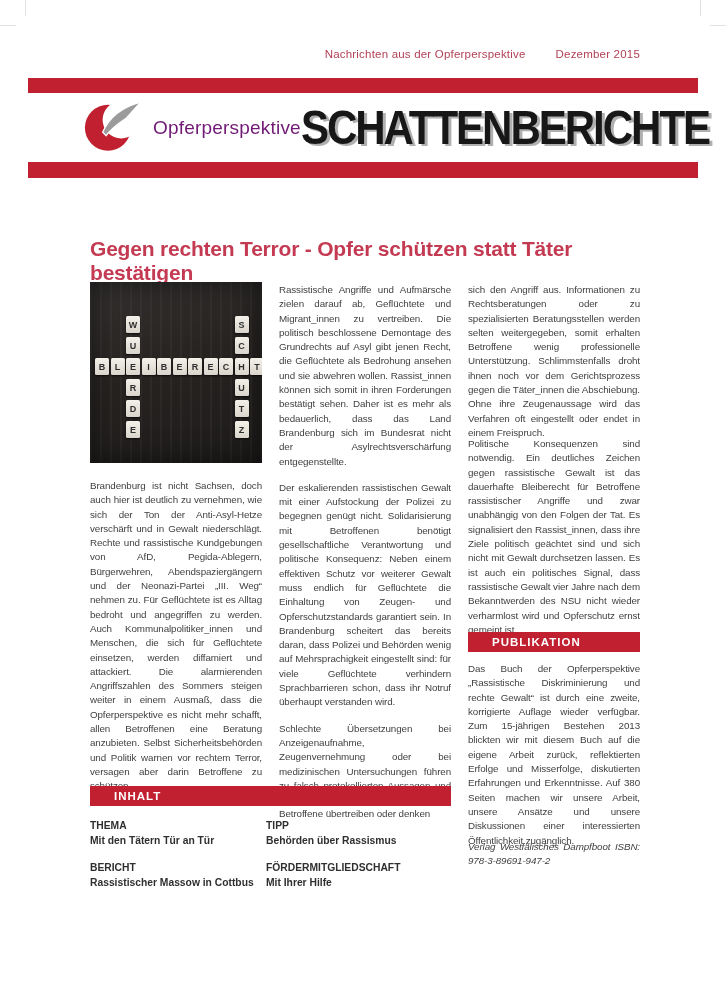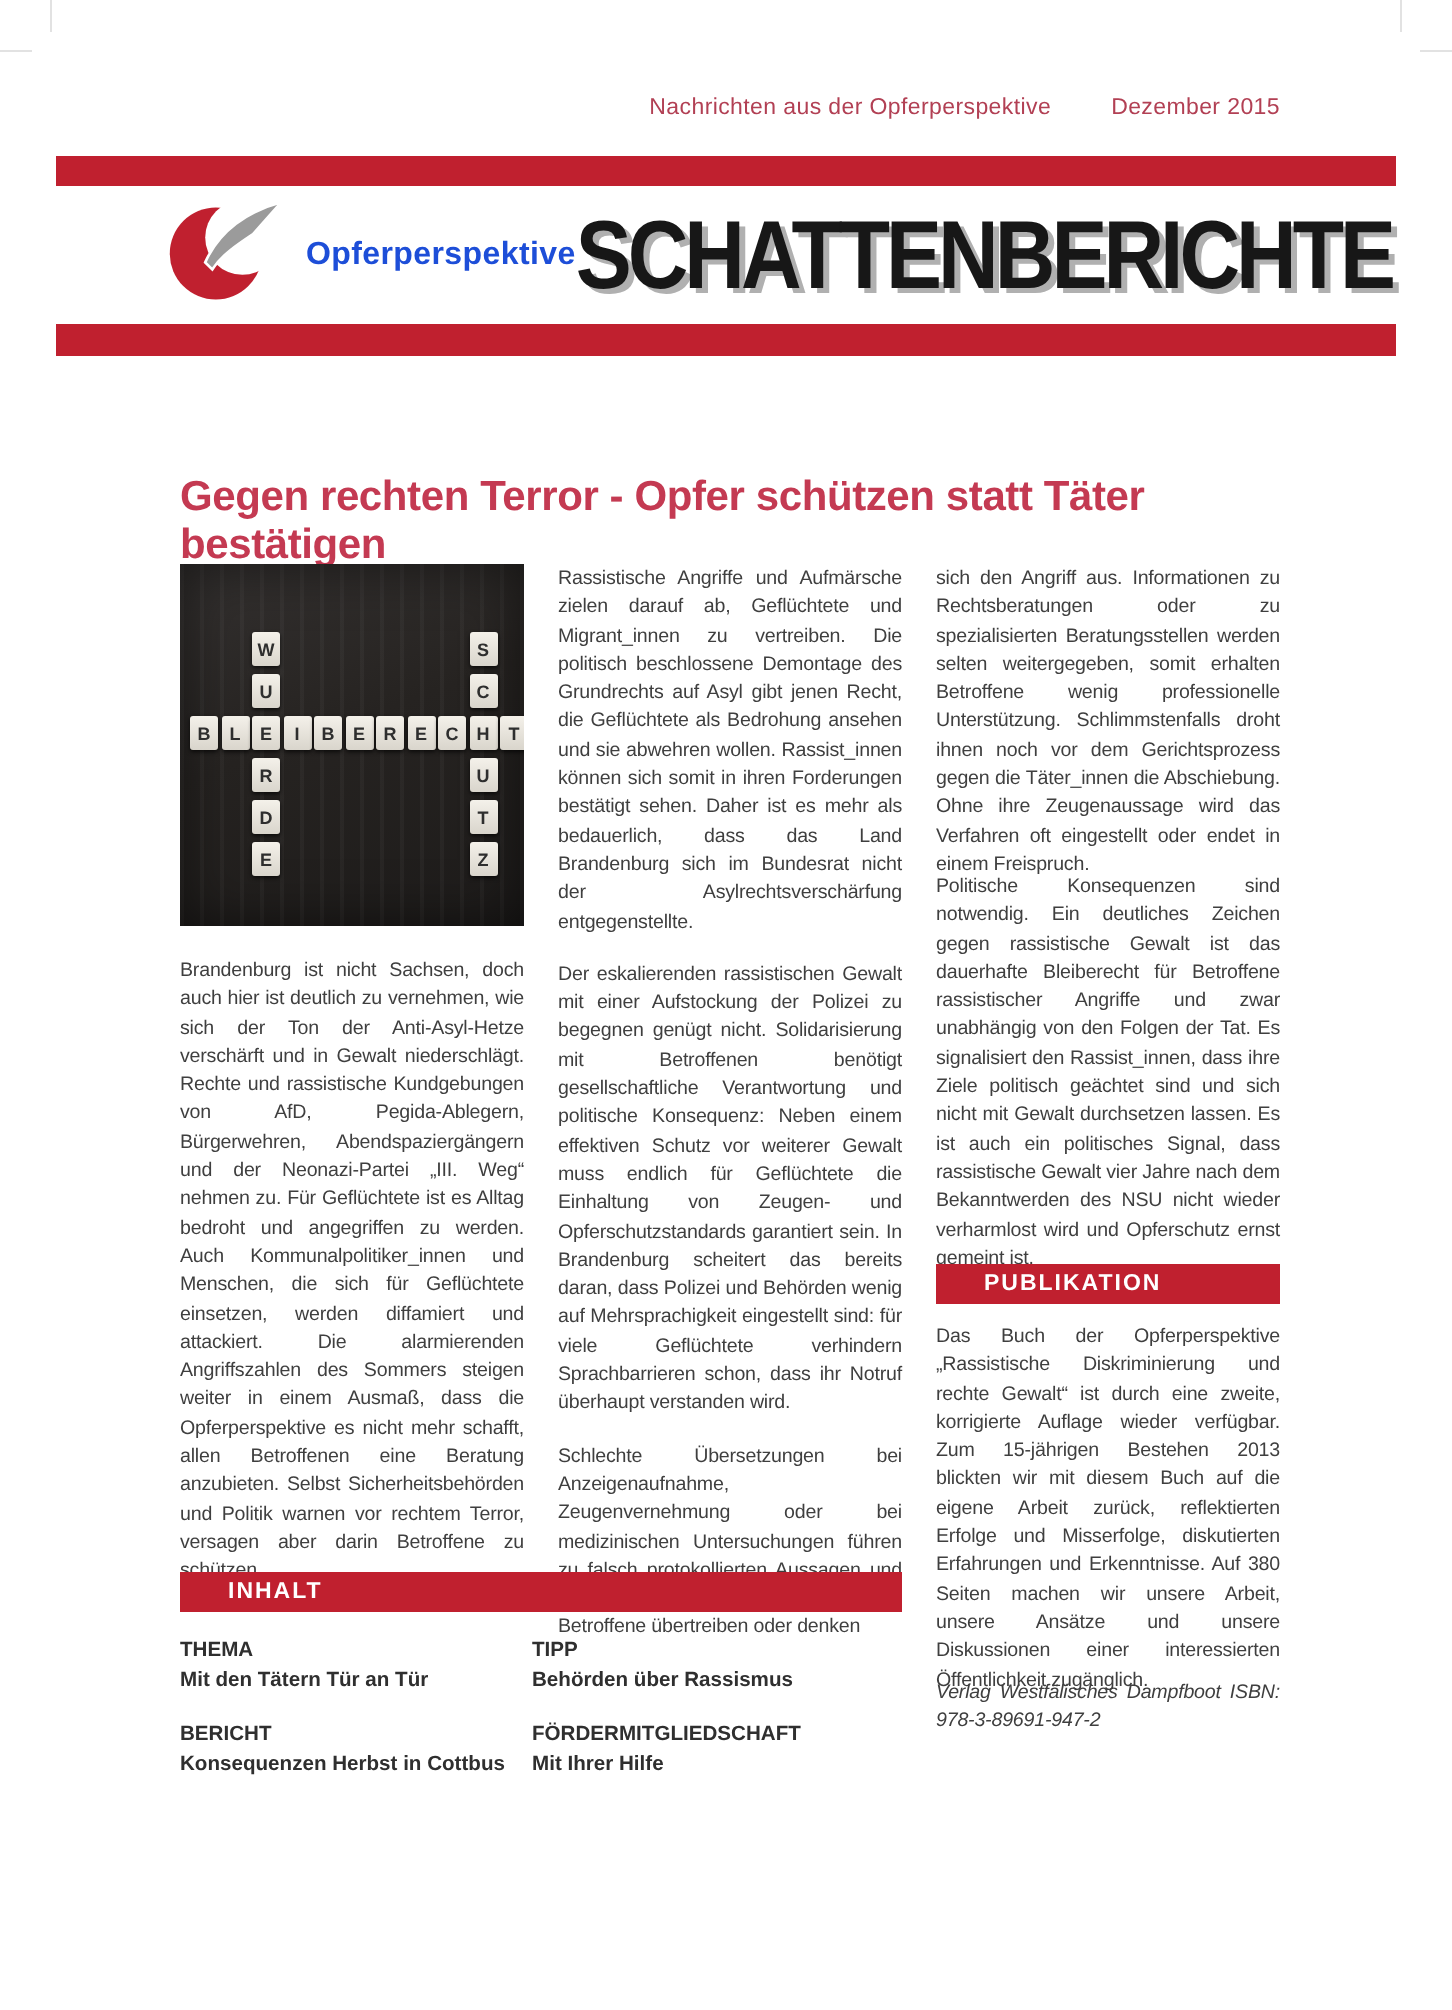--- a/index.html
+++ b/index.html
@@ -26,21 +26,21 @@
     position:absolute;top:48px;right:86px;display:flex;gap:30px;
     color:var(--meta-red);font-size:11.5px;letter-spacing:.2px;
   }
 
   
   .banner{position:absolute;left:28px;right:28px;top:78px;}
   .banner .bar-top{height:15px;background:var(--bar-red);}
   .banner .bar-bottom{height:16px;background:var(--bar-red);}
   .banner .mid{height:69px;background:#fff;display:flex;align-items:center;}
   .logo{display:flex;align-items:center;gap:7px;margin-left:56px;}
-  .logo-text{font-size:16px;font-weight:bold;color:#1d4ed8;letter-spacing:.2px;}
+  .logo-text{font-size:19px;font-weight:normal;color:#701a75;letter-spacing:.2px;}
   .mast-title{
     margin-left:auto;margin-right:16px;
     font-size:42px;font-weight:bold;color:#171717;letter-spacing:-2px;
     text-shadow:3px 2px 0 #b0b0b0;transform:scaleY(1.15);transform-origin:center;
     white-space:nowrap;
   }
 
   
   .headline{
     position:absolute;left:90px;top:237px;width:560px;
@@ -193,21 +193,21 @@
     <div class="inhalt">
       <div class="section-bar">INHALT</div>
       <div class="inhalt-items">
         <div class="inhalt-col">
           <div class="toc-item">
             <div>THEMA</div>
             <div>Mit den Tätern Tür an Tür</div>
           </div>
           <div class="toc-item">
             <div>BERICHT</div>
-            <div>Konsequenzen Herbst in Cottbus</div>
+            <div>Rassistischer Massow in Cottbus</div>
           </div>
           <div class="toc-item">
             <div>MONITOR</div>
             <div>Pfefferspray-Attacke in Massow</div>
           </div>
         </div>
         <div class="inhalt-col">
           <div class="toc-item">
             <div>TIPP</div>
             <div>Behörden über Rassismus</div>

